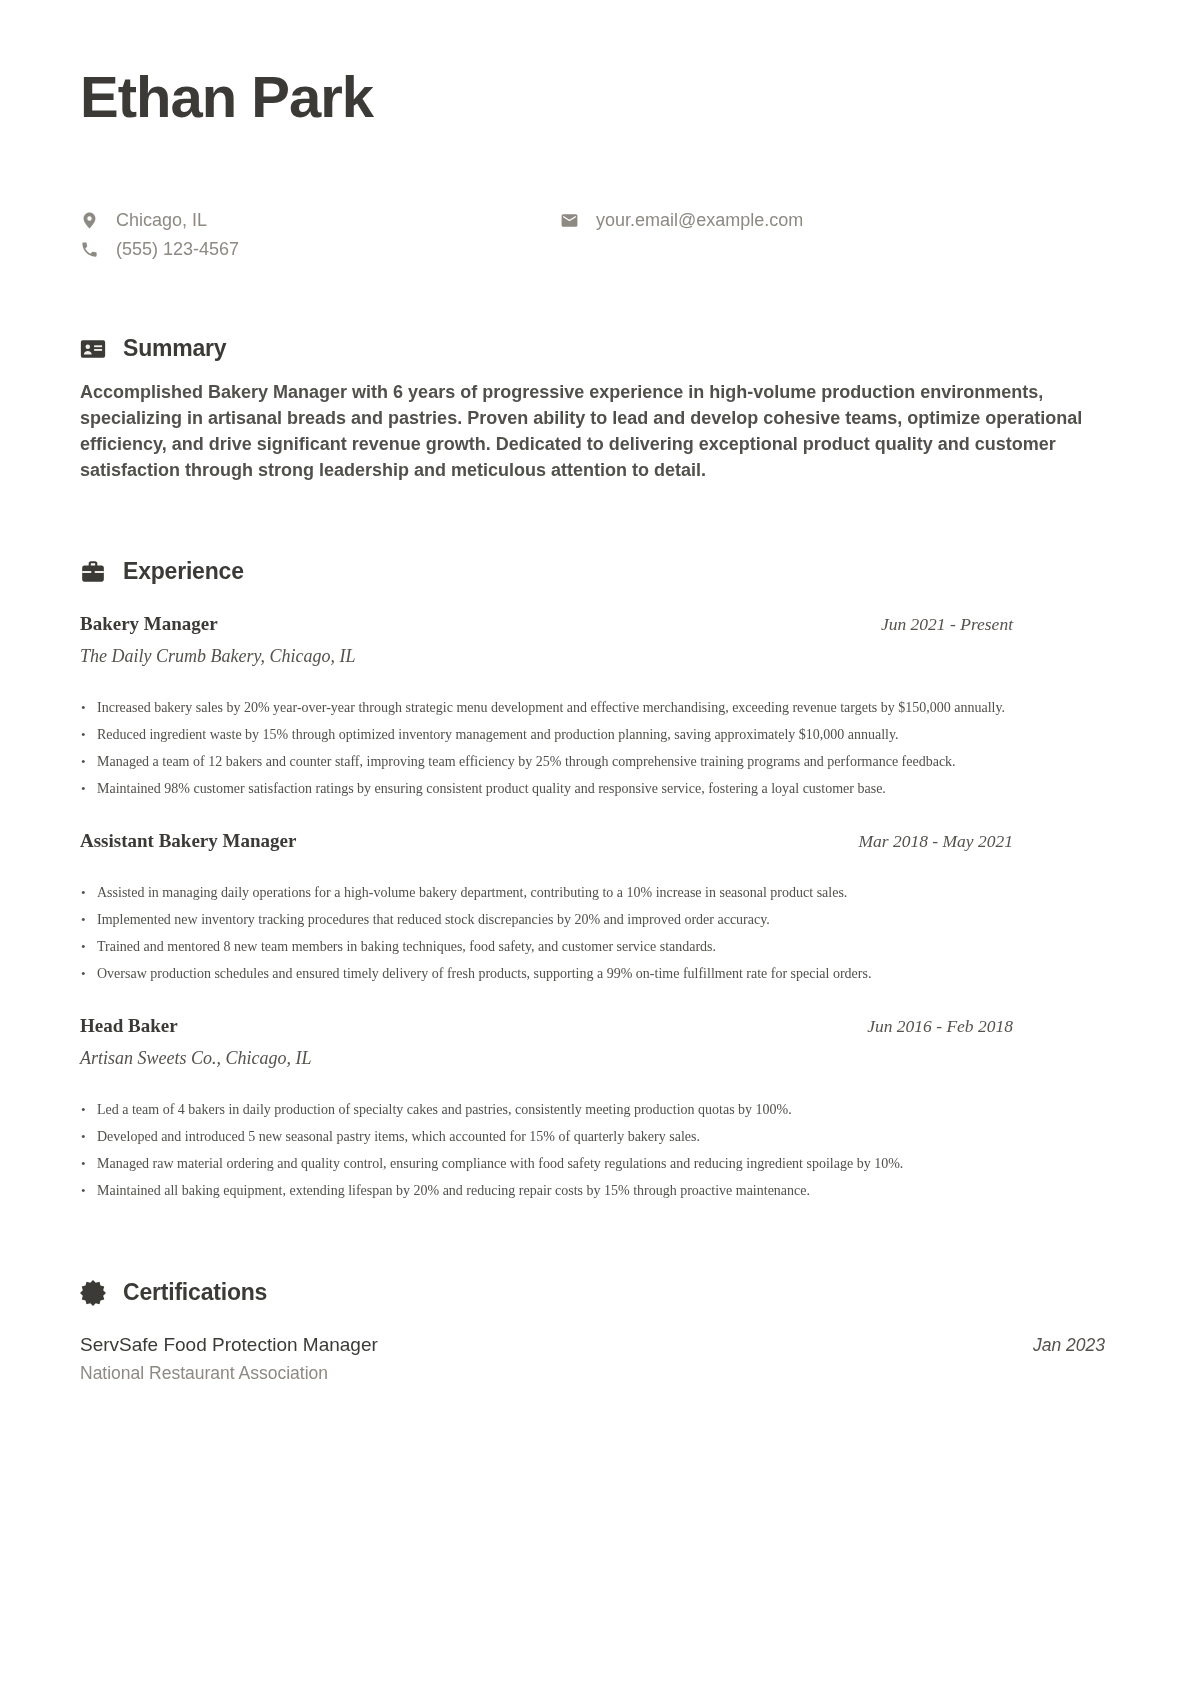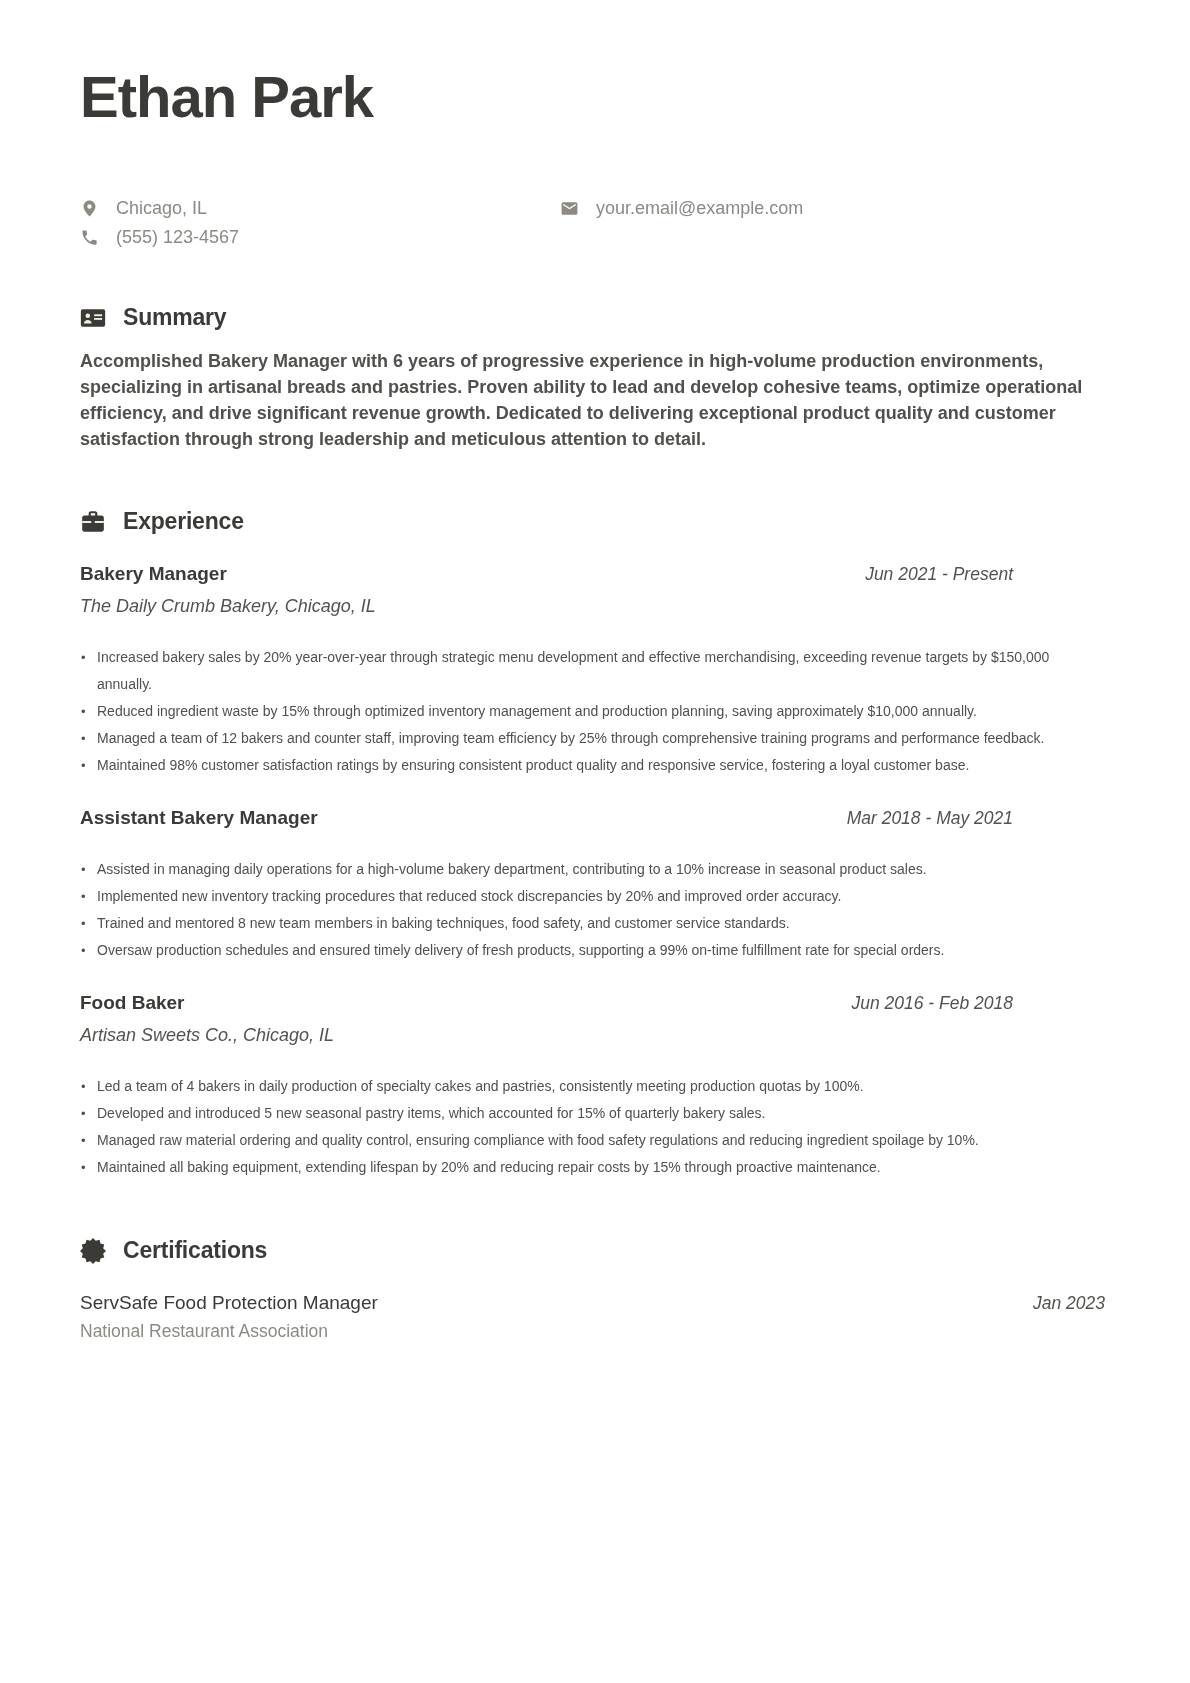--- a/index.html
+++ b/index.html
@@ -25,53 +25,53 @@
     line-height: 1.0;
     font-weight: 700;
     letter-spacing: -1px;
     color: #3b3a37;
   }
   .contact {
     margin-top: 72px;
     display: grid;
     grid-template-columns: 480px 1fr;
   }
-  .contact-col { display: flex; flex-direction: column; gap: 8px; }
+  .contact-col { display: flex; flex-direction: column; gap: 8px; margin-top: 12px; }
   .contact-item {
     display: flex;
     align-items: center;
     gap: 17px;
     font-size: 18px;
     color: #8d8983;
   }
   .contact-item svg { width: 19px; height: 19px; fill: #8d8983; flex: none; }
 
   
-  .section { margin-top: 56px; }
+  .section { margin-top: 75px; }
   .section-head { display: flex; align-items: center; gap: 17px; }
   .section-head svg { width: 26px; height: 26px; fill: #3b3a37; flex: none; }
   .section-head h2 {
     margin: 0;
     font-size: 23px;
     font-weight: 700;
     color: #3b3a37;
     letter-spacing: -0.2px;
   }
   .summary-text {
     margin: 17px 0 0;
     font-size: 18px;
     line-height: 26px;
     color: #52504c;
     hyphens: auto;
     font-weight: bold;
     -webkit-hyphens: auto;
   }
 
   
-  .job { margin-top: 28px; }
+  .job { margin-top: 28px; font-family: Liberation Serif, serif; }
   .job-head { display: flex; justify-content: space-between; align-items: baseline; }
   .job-title { margin: 0; font-size: 19px; font-weight: 700; color: #3b3a37; }
   .job-dates { font-size: 17.5px; font-style: italic; color: #55524e; padding-right: 92px; white-space: nowrap; }
   .company { margin-top: 11px; font-size: 18px; font-style: italic; color: #55524e; }
   ul.bullets { margin: 27px 0 0; padding: 0; list-style: none; }
   ul.bullets li {
     position: relative;
     padding-left: 17px;
     font-size: 14px;
     line-height: 27px;
@@ -174,21 +174,21 @@
       <ul class="bullets">
         <li>Assisted in managing daily operations for a high-volume bakery department, contributing to a 10% increase in seasonal product sales.</li>
         <li>Implemented new inventory tracking procedures that reduced stock discrepancies by 20% and improved order accuracy.</li>
         <li>Trained and mentored 8 new team members in baking techniques, food safety, and customer service stan­dards.</li>
         <li>Oversaw production schedules and ensured timely delivery of fresh products, supporting a 99% on-time fulfill­ment rate for special orders.</li>
       </ul>
     </div>
 
     <div class="job">
       <div class="job-head">
-        <h3 class="job-title">Food Baker</h3>
+        <h3 class="job-title">Head Baker</h3>
         <span class="job-dates">Jun 2016 - Feb 2018</span>
       </div>
       <div class="company">Artisan Sweets Co., Chicago, IL</div>
       <ul class="bullets">
         <li>Led a team of 4 bakers in daily production of specialty cakes and pastries, consistently meeting production quotas by 100%.</li>
         <li>Developed and introduced 5 new seasonal pastry items, which accounted for 15% of quarterly bakery sales.</li>
         <li>Managed raw material ordering and quality control, ensuring compliance with food safety regulations and re­ducing ingredient spoilage by 10%.</li>
         <li>Maintained all baking equipment, extending lifespan by 20% and reducing repair costs by 15% through proac­tive maintenance.</li>
       </ul>
     </div>

